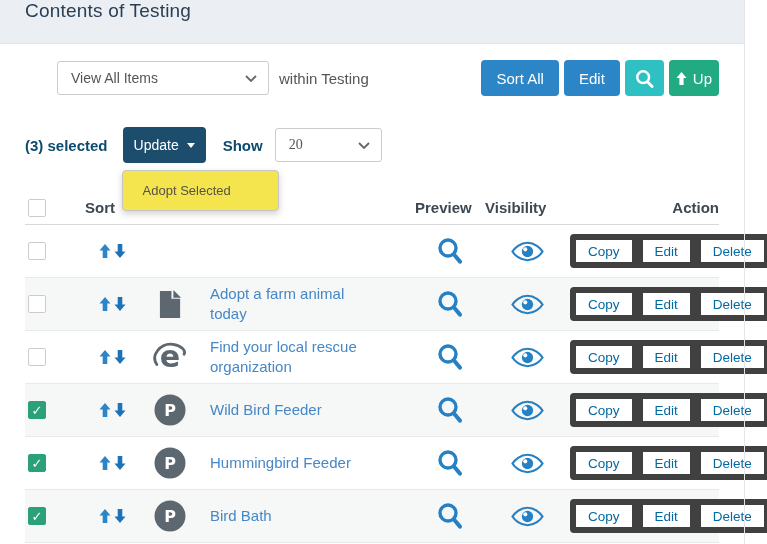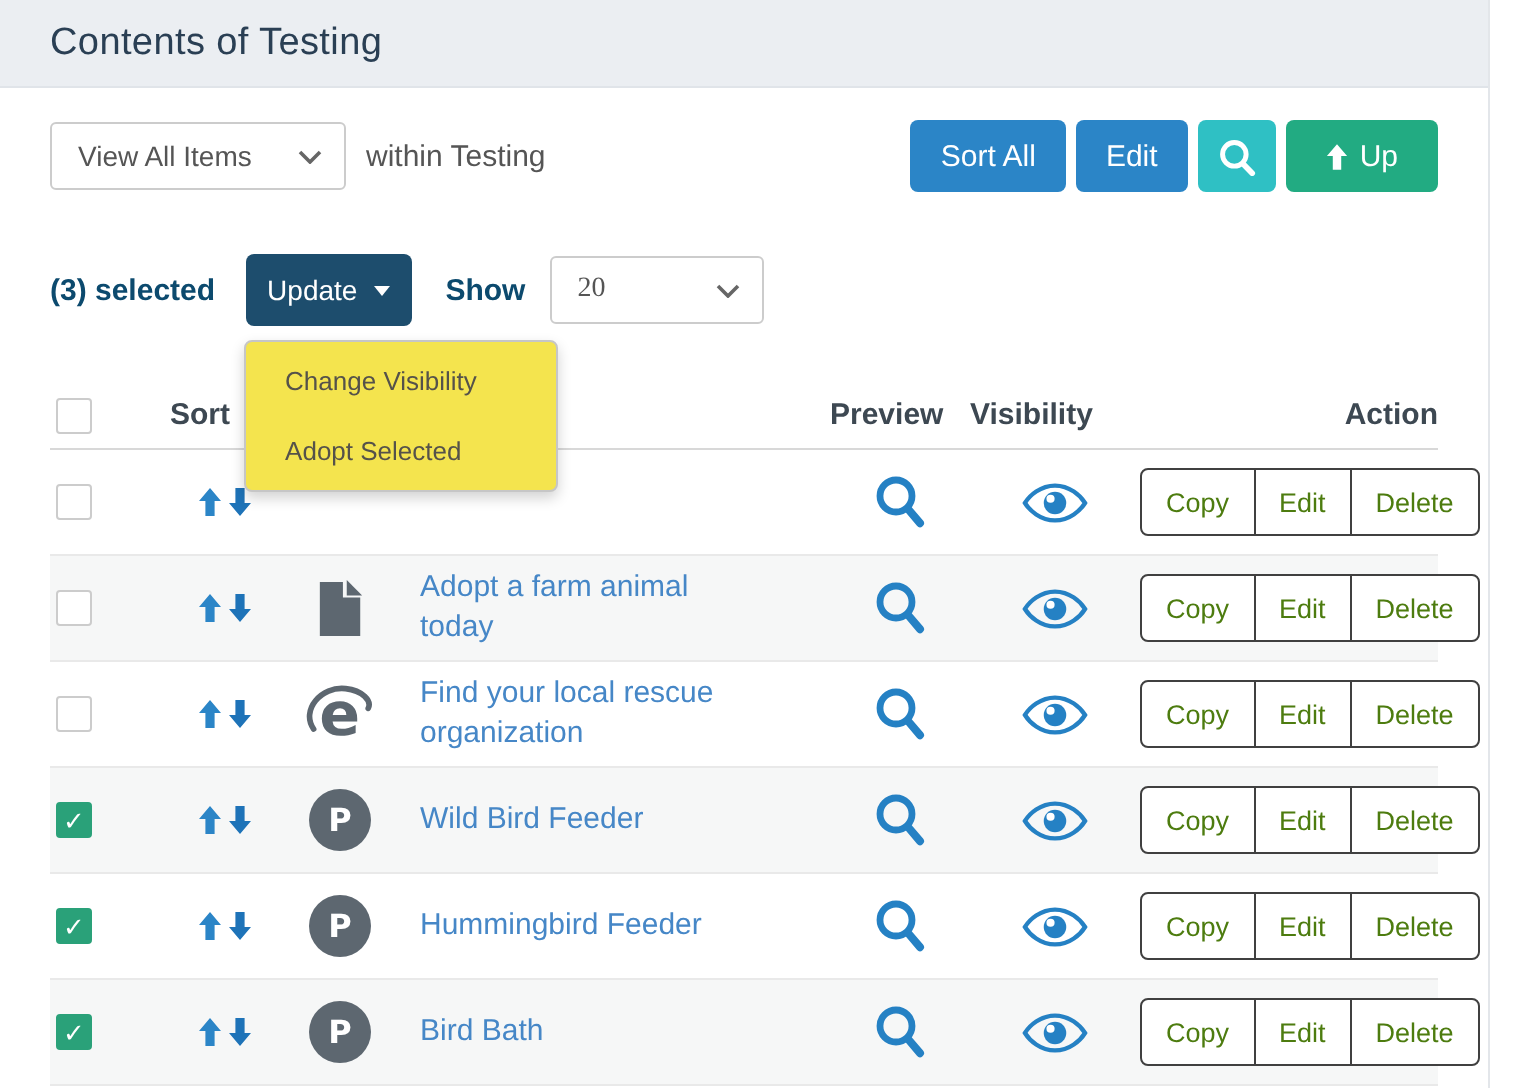--- a/index.html
+++ b/index.html
@@ -4,36 +4,36 @@
 <style>
   * { box-sizing: border-box; margin: 0; padding: 0; }
   html,body { background:#fff; }
   body { font-family:"Liberation Sans", sans-serif; }
   .page { position:relative; width:767px; height:544px; background:#fff; overflow:hidden; }
   .page::after { content:""; position:absolute; left:744px; top:0; width:1px; height:100%; background:#e3e6ea; }
   .content { width:744px; }
 
   
   .titlebar { height:44px; background:var(--header-bg,#ebeef2); border-bottom:1px solid #e0e4e9;
-              display:flex; align-items:center; padding:0 25px; }
+              display:flex; align-items:flex-start; padding:0 25px; }
   .titlebar h1 { font-size:19px; font-weight:normal; color:var(--title-color,#2a3f54); letter-spacing:.2px; }
 
   
   .toolbar { display:flex; align-items:center; margin:16px 25px 0 25px; }
   .select { background:#fff; border:1px solid #ccc; border-radius:3px; height:34px;
             display:flex; align-items:center; justify-content:space-between;
             color:#555; font-size:14px; padding:0 11px 0 13px; cursor:pointer; }
-  .view-select { width:148px; }
+  .view-select { width:212px;margin-left:32px; }
   .context { color:#555; font-size:15px; margin-left:10px; }
   .toolbar-buttons { margin-left:auto; display:flex; gap:5px; }
   .btn { border:none; border-radius:4px; color:#fff; font-size:15px; height:36px;
          padding:0 15px; cursor:pointer; display:inline-flex; align-items:center; justify-content:center; }
   .btn-blue  { background:var(--primary-blue,#2b85c7); }
   .btn-teal  { background:var(--teal,#2fc0c4); width:39px; padding:0; }
-  .btn-green { background:var(--green,#22ab82); gap:6px; padding:0 20px; }
+  .btn-green { background:var(--green,#22ab82); gap:6px; padding:0 7px; }
   .btn-navy  { background:var(--navy,#1d4d6d); font-size:14px; padding:0 11px; }
   .caret { display:inline-block; width:0; height:0; border-left:4px solid transparent;
            border-right:4px solid transparent; border-top:5px solid #fff; margin-left:8px; }
 
   
   .selection-bar { display:flex; align-items:center; margin:31px 25px 0 25px; }
   .bold-label { font-weight:bold; color:#0c4a6e; font-size:15px; }
   .update-wrap { position:relative; margin-left:15px; }
   .show-label { margin-left:17px; }
   .show-select { width:107px; margin-left:12px;font-family:Liberation Serif, serif; }
@@ -68,21 +68,21 @@
   .item-icon { line-height:0; color:var(--icon-gray,#5d6770); }
 
   .title-link { color:var(--link-blue,#4687c7); font-size:15px; text-decoration:none;
                 display:inline-block; max-width:175px; line-height:1.35; padding-left:15px; cursor:pointer; }
 
   .preview-cell, .vis-cell { display:flex; justify-content:center; }
   .preview-icon { color:var(--icon-blue,#2581c4); cursor:pointer; line-height:0; }
   .vis-icon { color:var(--icon-blue,#2581c4); cursor:pointer; line-height:0; }
 
   .btn-group { display:flex; justify-self:end; }
-  .action-btn { background:#fff; border:1px solid #404040; color:#4d7c0f; font-size:13.5px;
+  .action-btn { background:#fff; border:6px solid #404040; color:#0369a1; font-size:13.5px;
                 height:34px; padding:0 12px; margin-left:-1px; cursor:pointer; }
   .action-btn:first-child { border-radius:4px 0 0 4px; margin-left:0; }
   .action-btn:last-child  { border-radius:0 4px 4px 0; }
 </style>
 </head>
 <body>
 
 <div class="page">
   <div class="content">
 
@@ -123,21 +123,20 @@
     </div>
 
     <div class="selection-bar">
       <span class="bold-label">(3) selected</span>
       <div class="update-wrap">
         <button class="btn btn-navy">
           <span>Update</span>
           <span class="caret"></span>
         </button>
         <div class="dropdown">
-          <div class="dropdown-item">Change Visibility</div>
           <div class="dropdown-item">Adopt Selected</div>
         </div>
       </div>
       <span class="bold-label show-label">Show</span>
       <div class="select show-select">
         <span>20</span>
         <span style="line-height:0">
           <svg width="12" height="7" viewBox="0 0 12 7">
               <polyline points="1,1 6,6 11,1" fill="none" stroke="#666" stroke-width="1.8"></polyline>
             </svg>

